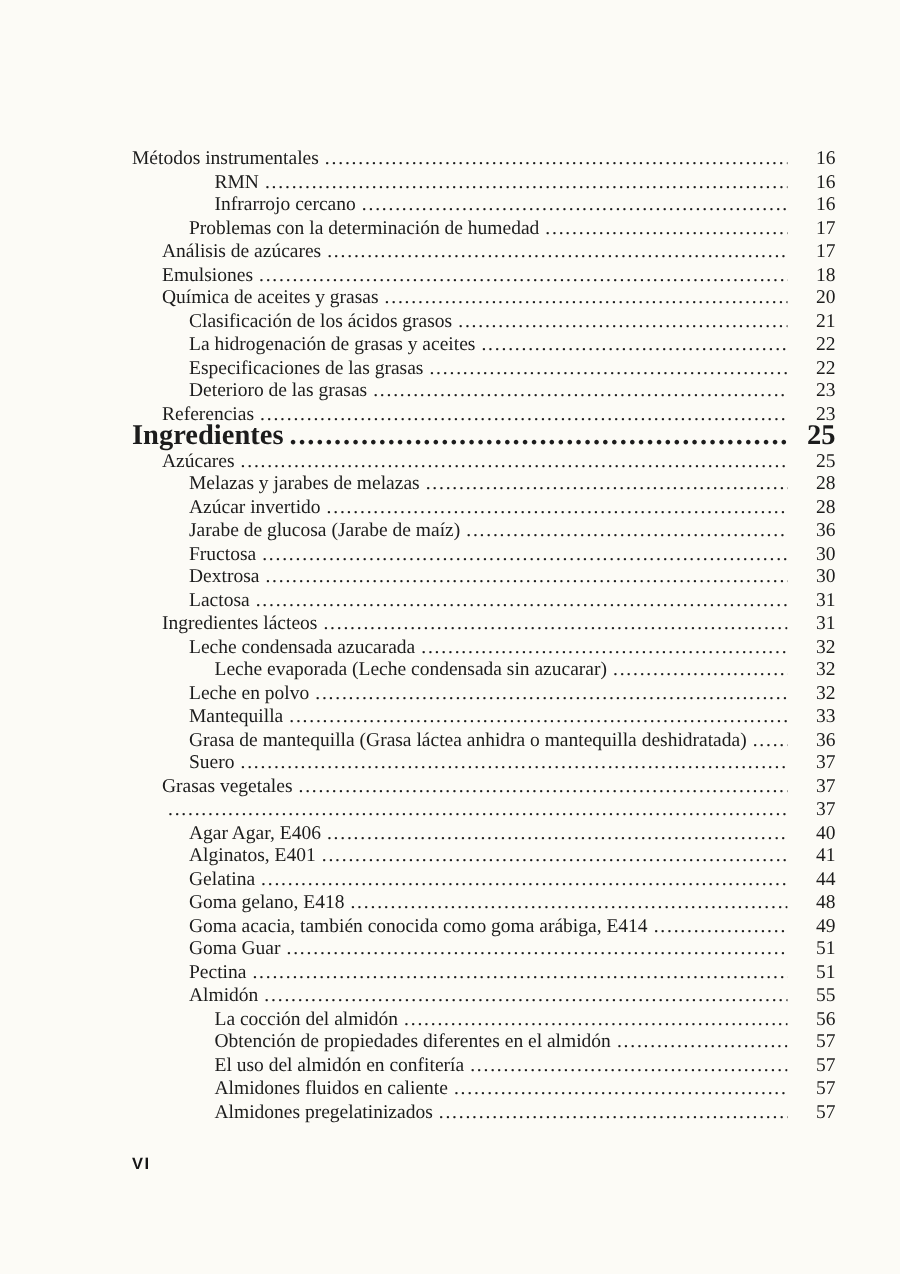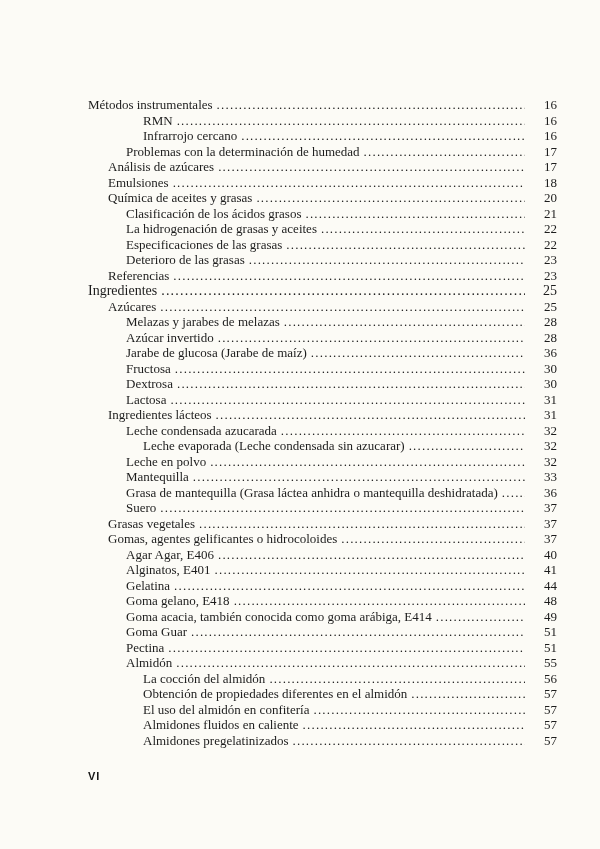--- a/index.html
+++ b/index.html
@@ -32,21 +32,21 @@
   }
   .leader::after {
     content: "...........................................................................................................................................................";
     letter-spacing: 1.2px;
   }
   .page {
     flex: 0 0 auto;
     width: 32px;
     text-align: right;
   }
-  .row.bold { font-weight: normal; font-size: 14px; }
+  .row.bold { font-weight: bold; font-size: 19px; }
   .chapter {
     font-weight: bold;
     font-size: 14.5px;
     line-height: 18px;
     margin-top: 22px;
   }
   .footer {
     margin: 22px 43px 0 88px;
     text-align: left;
     font-family: "Liberation Sans", sans-serif;
@@ -195,21 +195,20 @@
         <span class="label">Suero</span>
         <span class="leader"></span>
         <span class="page">37</span>
       </div>
       <div class="row lvl1">
         <span class="label">Grasas vegetales</span>
         <span class="leader"></span>
         <span class="page">37</span>
       </div>
       <div class="row lvl1">
-        <span class="label">Gomas, agentes gelificantes o hidrocoloides</span>
         <span class="leader"></span>
         <span class="page">37</span>
       </div>
       <div class="row lvl2">
         <span class="label">Agar Agar, E406</span>
         <span class="leader"></span>
         <span class="page">40</span>
       </div>
       <div class="row lvl2">
         <span class="label">Alginatos, E401</span>

